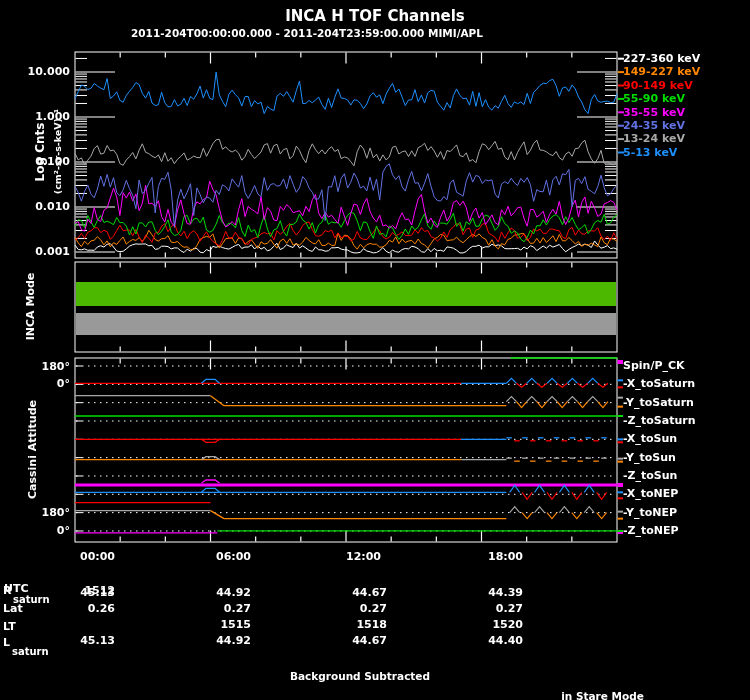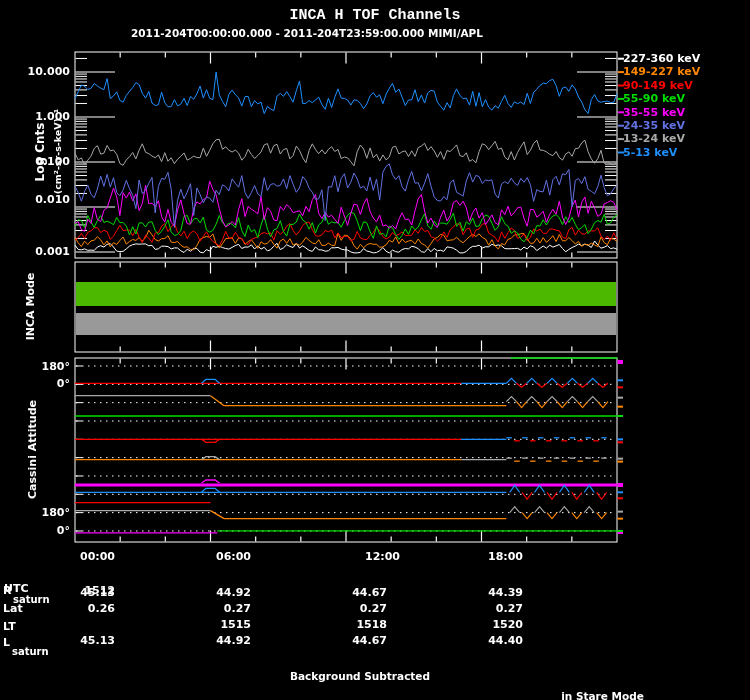--- a/index.html
+++ b/index.html
@@ -1,19 +1,19 @@
 <!DOCTYPE html>
 <html><head>
 <meta charset="utf-8">
 <style>
   html,body{margin:0;padding:0;background:#000;}
   #screen{position:relative;width:750px;height:700px;background:#000;overflow:hidden;
           font-family:"DejaVu Sans","Liberation Sans",sans-serif;color:#fff;}
   .abs{position:absolute;}
-  #title{left:0;top:7px;width:750px;text-align:center;font-size:15px;font-weight:bold;font-family:Liberation Mono, monospace;}
+  #title{left:0;top:7px;width:750px;text-align:center;font-size:15px;font-weight:bold;}
   #subtitle{left:0;top:27px;width:614px;text-align:center;font-size:10.5px;font-weight:bold;}
   .ytick{position:absolute;left:12px;width:58px;text-align:right;font-size:11px;font-weight:bold;}
   .rot{position:absolute;transform:rotate(-90deg);transform-origin:center;white-space:nowrap;
        text-align:center;width:200px;font-weight:bold;}
   .leg{position:absolute;left:623px;}
   .leg span{display:block;white-space:nowrap;font-weight:bold;}
   #spec-legend span{height:13.4px;line-height:13.4px;font-size:11px;}
   #mode-legend span{height:15px;line-height:15px;font-size:10.5px;}
   #att-legend span{height:18.35px;line-height:18.35px;font-size:11px;color:#fff;}
   .num{position:absolute;width:80px;text-align:right;font-size:11px;font-weight:bold;}
@@ -316,21 +316,21 @@
       <line x1="75.5" y1="530.97" x2="82" y2="530.97" stroke="#fff" stroke-width="1"></line>
       <line x1="617.5" y1="530.97" x2="623" y2="530.97" stroke="#00dd00" stroke-width="2"></line>
       <line x1="617.5" y1="532.97" x2="623" y2="532.97" stroke="#ff00ff" stroke-width="2"></line>
       <line x1="75" y1="532.97" x2="217.275" y2="532.97" stroke="#ff00ff" stroke-width="1.3"></line>
       <line x1="217.275" y1="530.97" x2="617" y2="530.97" stroke="#00dd00" stroke-width="1.3"></line>
     </svg>
 
   <div class="ytick" style="top:65px;">10.000</div>
   <div class="ytick" style="top:110px;">1.000</div>
   <div class="ytick" style="top:155px;">0.100</div>
-  <div class="ytick" style="top:193px;">0.010</div>
+  <div class="ytick" style="top:200px;">0.010</div>
   <div class="ytick" style="top:245px;">0.001</div>
 
   <div class="rot" style="left:-60px;top:145px;font-size:12px;">Log Cnts</div>
   <div class="rot" style="left:-43px;top:146px;font-size:9.5px;">(cm²-sr-s-keV)⁻¹</div>
   <div class="rot" style="left:-70px;top:300px;font-size:11px;">INCA Mode</div>
   <div class="rot" style="left:-68px;top:443px;font-size:11px;">Cassini Attitude</div>
 
   <div id="spec-legend" class="leg" style="top:52px;">
     <span style="color: rgb(255, 255, 255);">227-360 keV</span>
     <span style="color: rgb(255, 135, 0);">149-227 keV</span>
@@ -341,25 +341,37 @@
     <span style="color: rgb(168, 168, 168);">13-24 keV</span>
     <span style="color: rgb(30, 144, 255);">5-13 keV</span>
   </div>
 
 
   <div class="ytick" style="top:360px;">180°</div>
   <div class="ytick" style="top:377px;">0°</div>
   <div class="ytick" style="top:506px;">180°</div>
   <div class="ytick" style="top:524px;">0°</div>
 
+  <div id="att-legend" class="leg" style="top:357px;">
+    <span>Spin/P_CK</span>
+    <span>-X_toSaturn</span>
+    <span>-Y_toSaturn</span>
+    <span>-Z_toSaturn</span>
+    <span>-X_toSun</span>
+    <span>-Y_toSun</span>
+    <span>-Z_toSun</span>
+    <span>-X_toNEP</span>
+    <span>-Y_toNEP</span>
+    <span>-Z_toNEP</span>
+  </div>
 
   <div class="rowlab" style="left:4px;top:582px;">UTC</div>
   <div class="num" style="left:35px;top:550px;">00:00</div>
   <div class="num" style="left:171px;top:550px;">06:00</div>
-  <div class="num" style="left:320px;top:550px;">12:00</div>
+  <div class="num" style="left:301px;top:550px;">12:00</div>
   <div class="num" style="left:443px;top:550px;">18:00</div>
 
   <div class="rowlab" style="left:3px;top:584px;">R</div>
   <div class="sublab" style="left:13px;top:594px;">saturn</div>
   <div class="rowlab" style="left:3px;top:602px;">Lat</div>
   <div class="rowlab" style="left:3px;top:620px;">LT</div>
   <div class="rowlab" style="left:3px;top:636px;">L</div>
   <div class="sublab" style="left:12px;top:646px;">saturn</div>
 
   <div class="num" style="left:35px;top:586px;">45.13</div>

